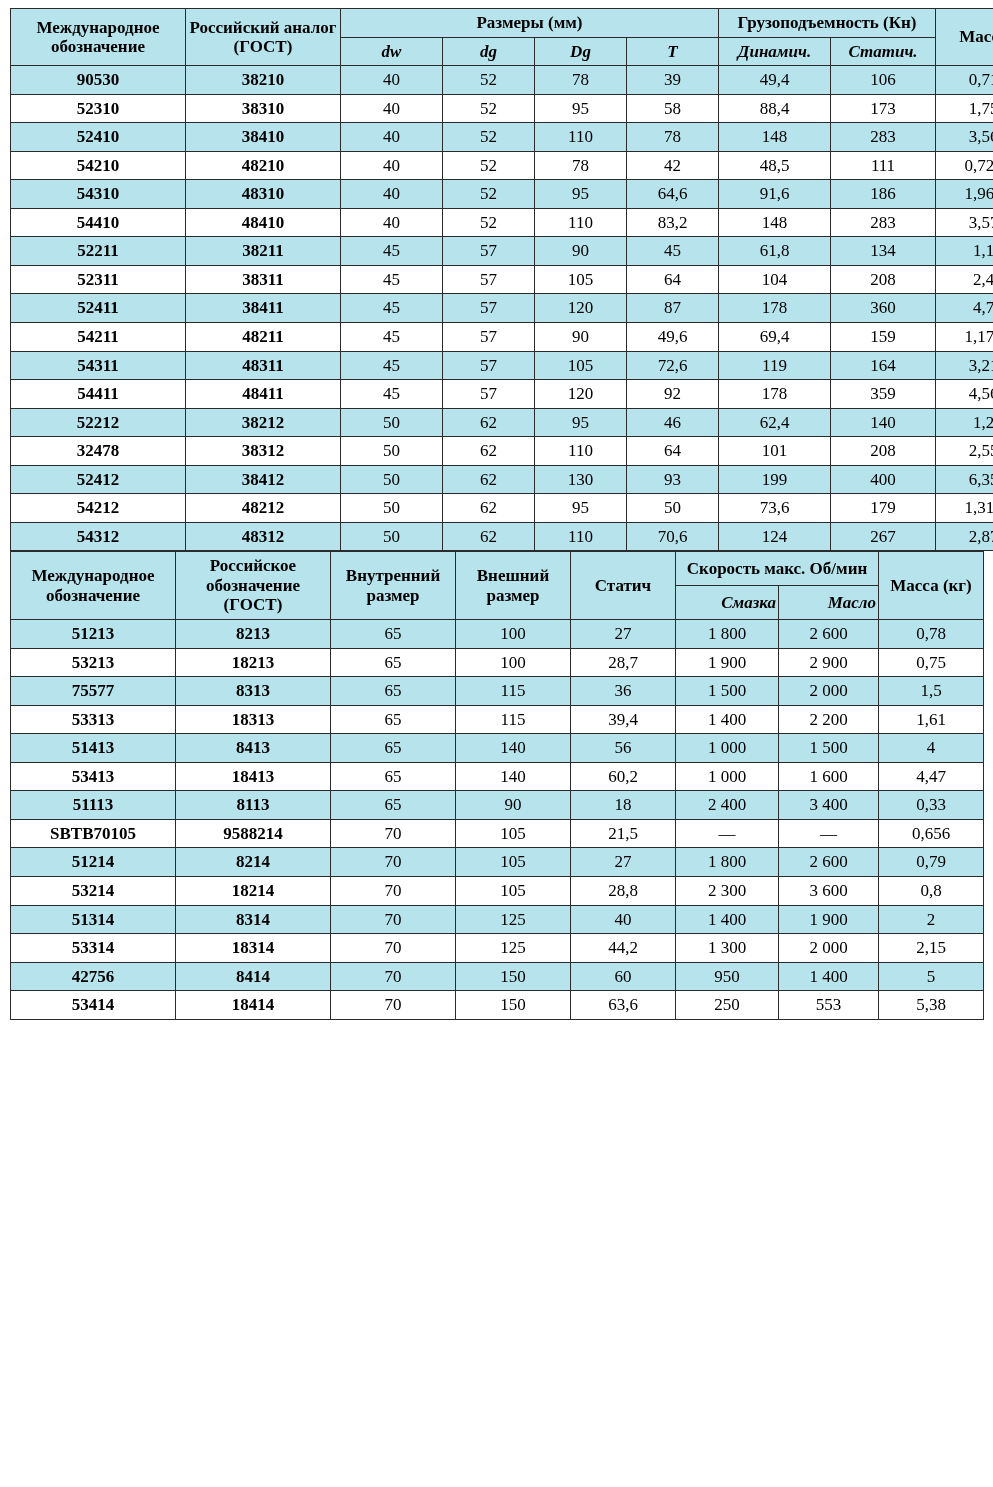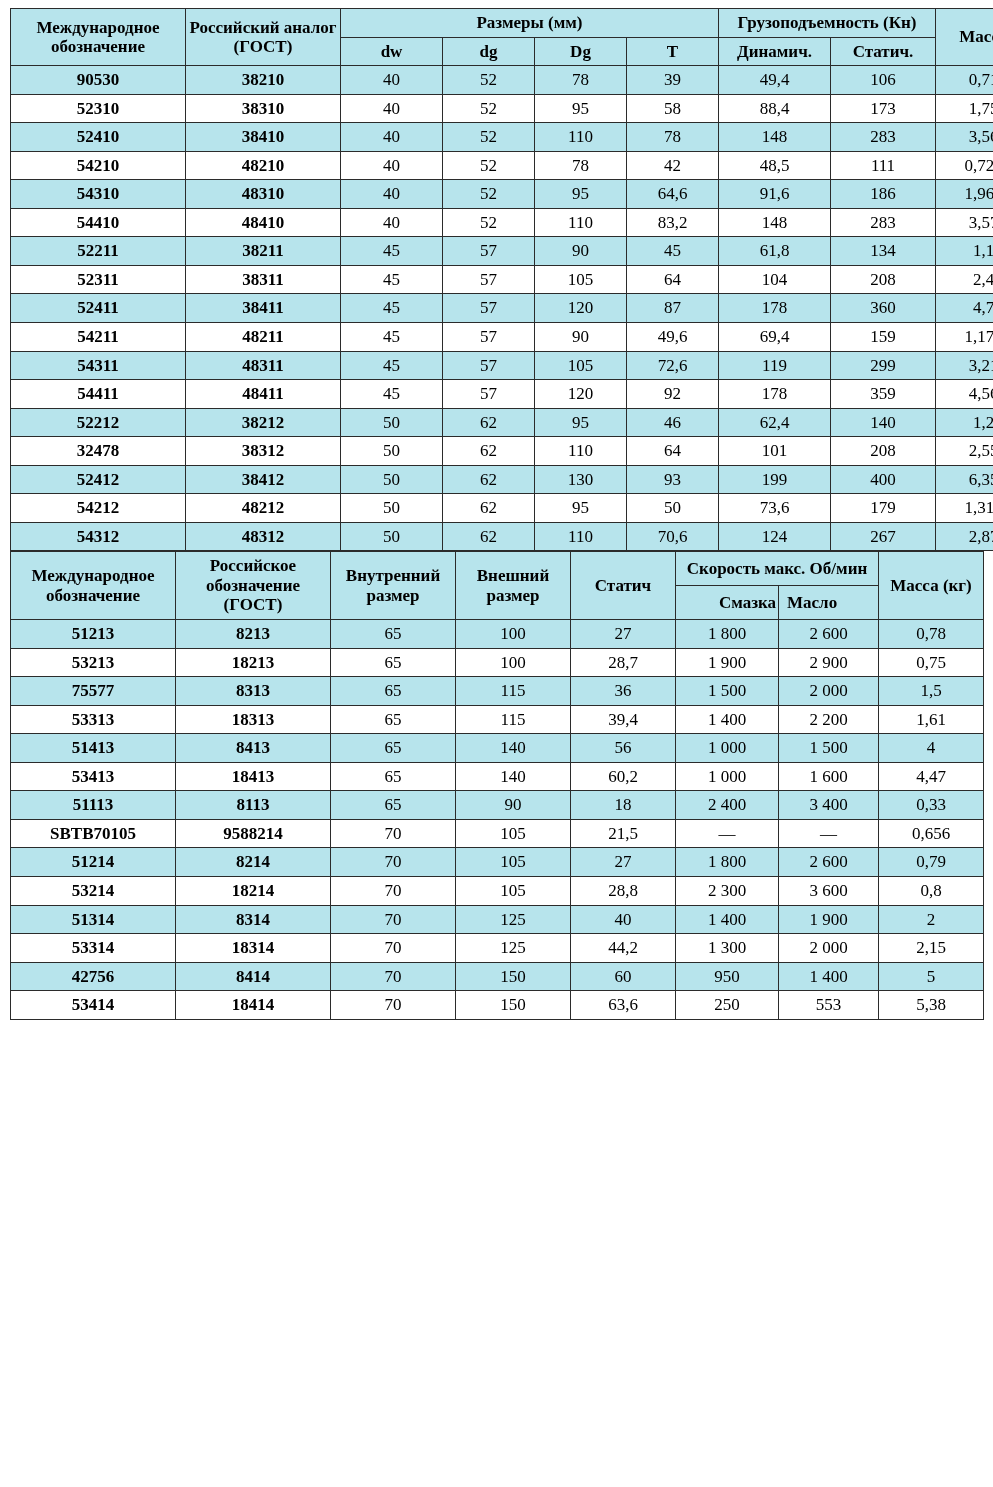--- a/index.html
+++ b/index.html
@@ -52,20 +52,21 @@
     font-size: 17px;
     margin: 26px 0 10px 4px;
   }
   .hdr-top {
     font-size: 17px;
   }
   .hdr-sub {
     font-size: 16px;
     font-weight: normal;
     background: #b7e4ec;
+    font-style: italic;
   }
 </style>
 </head>
 <body>
 
 <div class="page">
 
   <table class="data">
     <colgroup>
       <col style="width:175px">
@@ -207,21 +208,21 @@
           <td>1,176</td>
         </tr>
         <tr class="shade">
           <td class="col-a">54311</td>
           <td class="col-b">48311</td>
           <td>45</td>
           <td>57</td>
           <td>105</td>
           <td>72,6</td>
           <td>119</td>
-          <td>299</td>
+          <td>164</td>
           <td>3,21</td>
         </tr>
         <tr class="plain">
           <td class="col-a">54411</td>
           <td class="col-b">48411</td>
           <td>45</td>
           <td>57</td>
           <td>120</td>
           <td>92</td>
           <td>178</td>
@@ -303,21 +304,21 @@
         <th class="hdr-top" rowspan="2">Международное обозначение</th>
         <th class="hdr-top" rowspan="2">Российское обозначение (ГОСТ)</th>
         <th class="hdr-top" rowspan="2">Внутренний размер</th>
         <th class="hdr-top" rowspan="2">Внешний размер</th>
         <th class="hdr-top" rowspan="2">Статич</th>
         <th class="hdr-top" colspan="2">Скорость макс. Об/мин</th>
         <th class="hdr-top" rowspan="2">Масса (кг)</th>
       </tr>
       <tr>
         <th class="hdr-sub" style="text-align:right;padding-left:8px">Смазка</th>
-        <th class="hdr-sub" style="text-align:left;padding-left:8px">Масло</th>
+        <th class="hdr-sub" style="text-align:right;padding-left:8px">Масло</th>
       </tr>
     </thead>
     <tbody id="tbody2">
         <tr class="shade">
           <td class="col-a">51213</td>
           <td class="col-b">8213</td>
           <td>65</td>
           <td>100</td>
           <td>27</td>
           <td>1 800</td>

